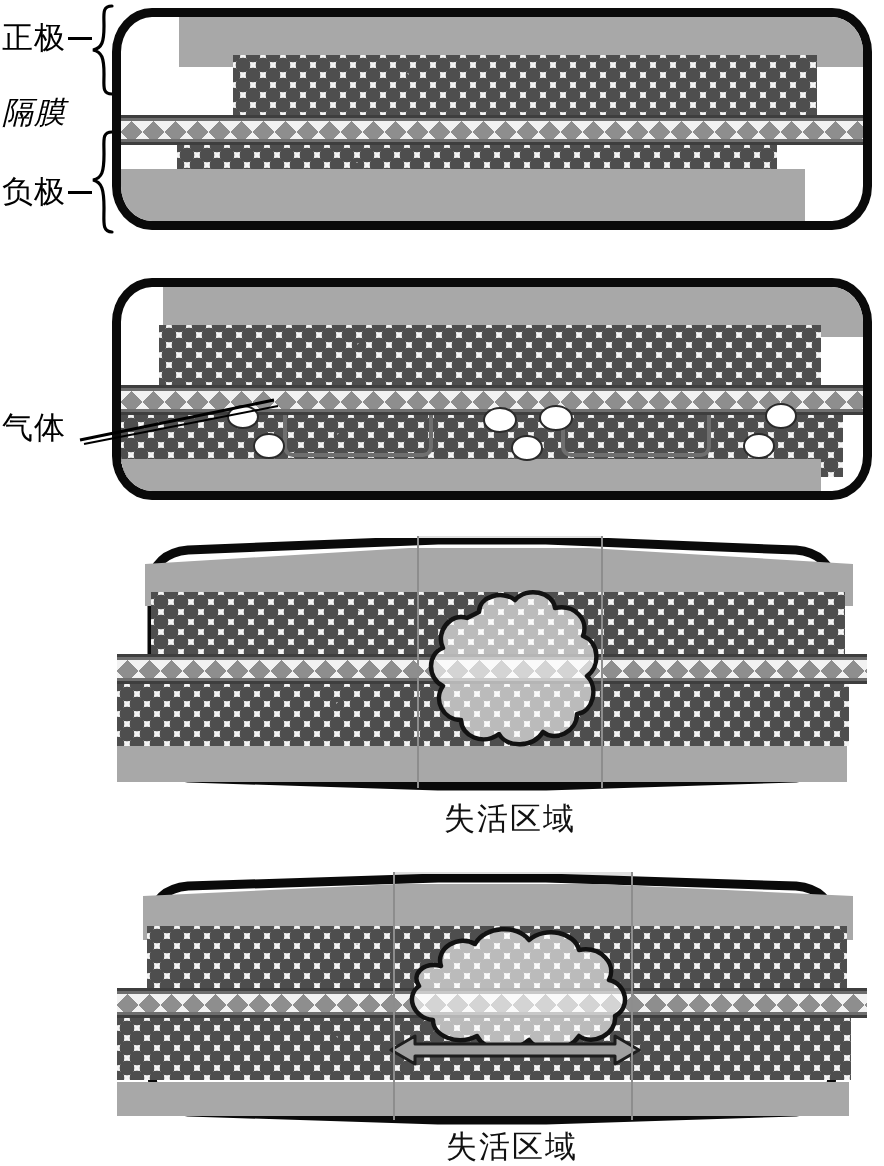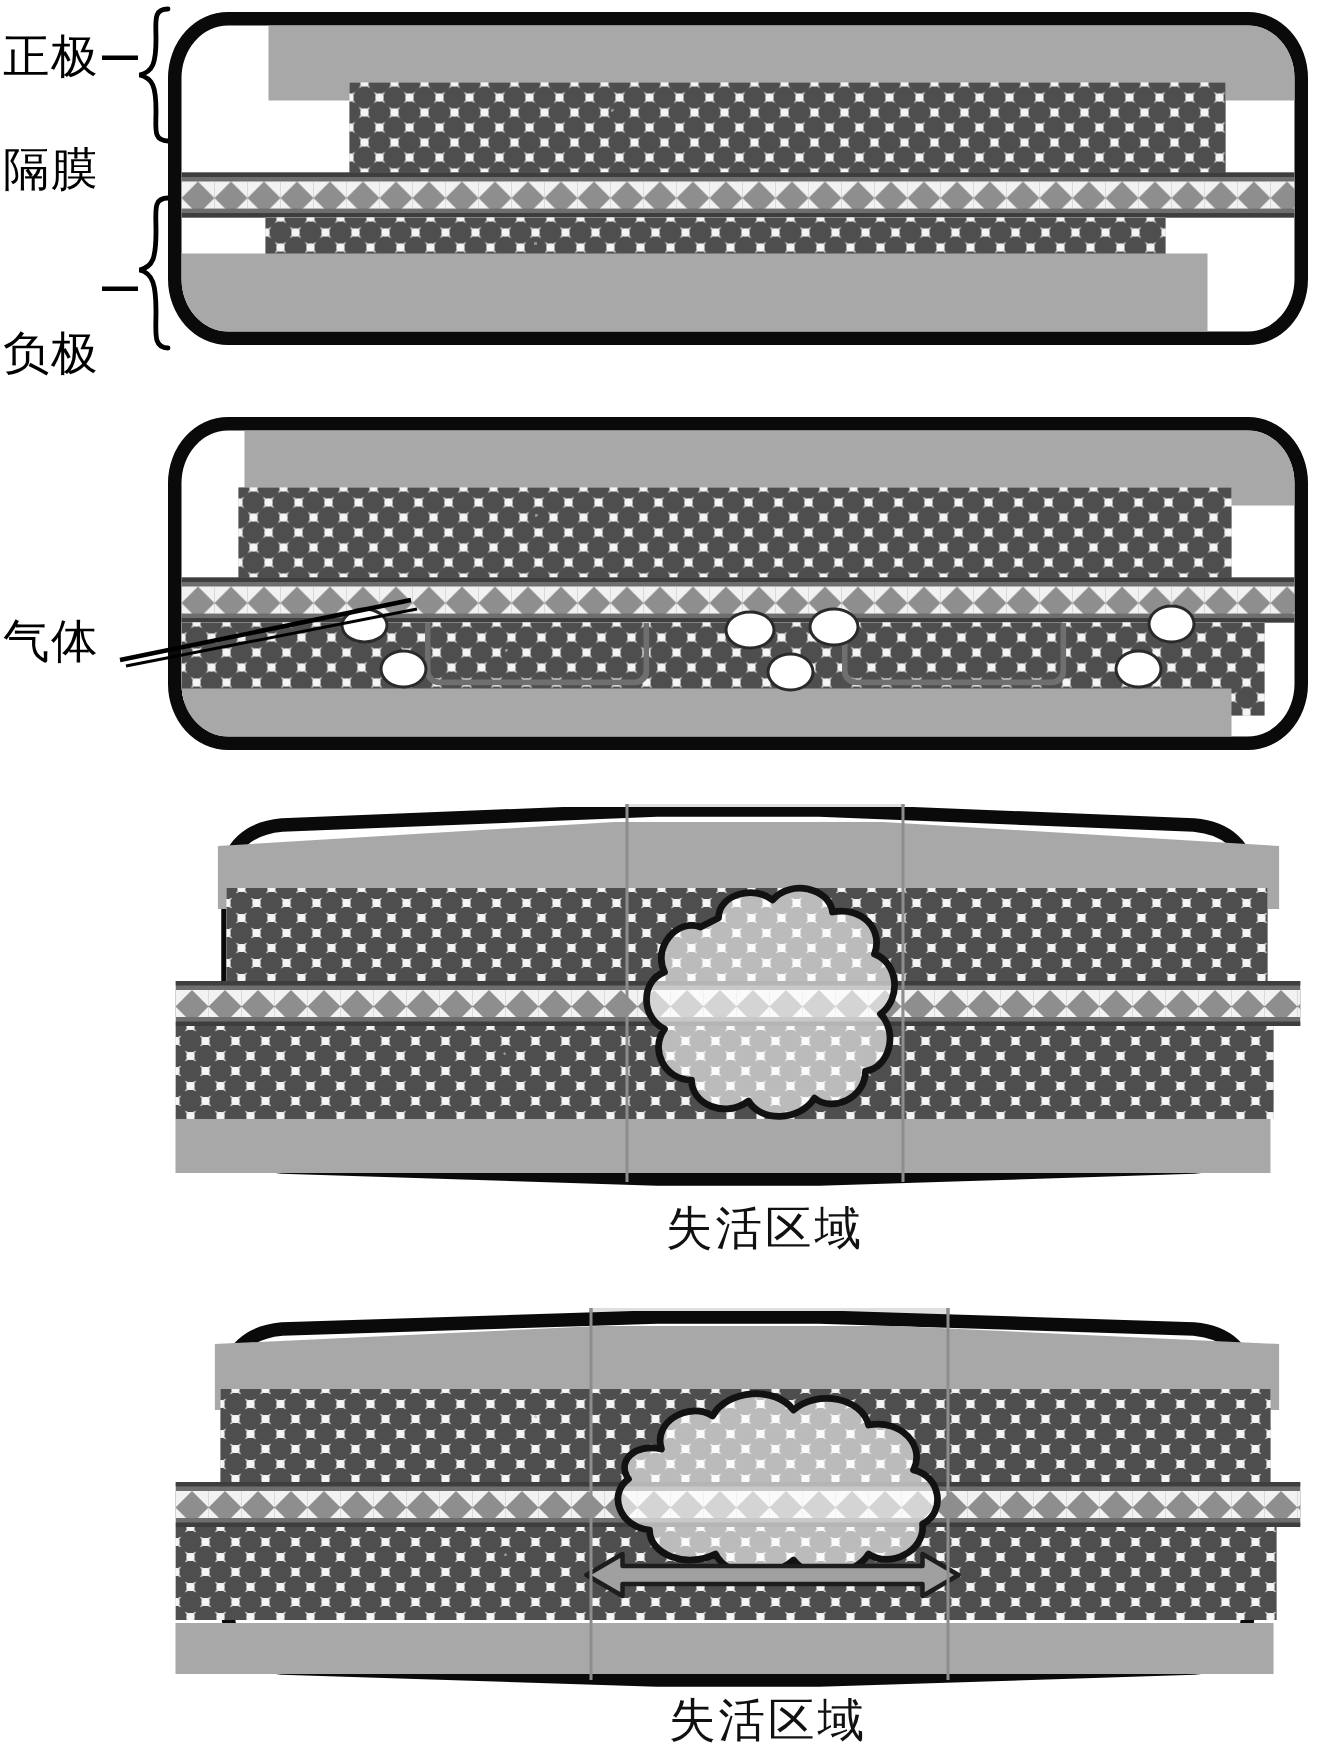--- a/index.html
+++ b/index.html
@@ -107,24 +107,24 @@
 <body>
 
 <div>
   <div class="label-text" style="left:2px;top:22px;font-family:Liberation Serif, serif;">正极</div>
   <div class="tick" style="left:68px;top:37px;width:24px;"></div>
   <svg class="brace" style="left:90px;top:4px;" width="24" height="92" viewBox="0 0 24 92">
     <path d="M22 2 C12 2 14 10 14 22 C14 38 12 44 3 46 C12 48 14 54 14 70 C14 82 12 90 22 90" fill="none" stroke="#000" stroke-width="3.2" stroke-linecap="round"></path>
   </svg>
 </div>
 
-<div class="label-text" style="left:2px;top:97px;">隔膜</div>
+<div class="label-text" style="left:2px;top:97px;font-style:italic;">隔膜</div>
 
 <div>
-  <div class="label-text" style="left:2px;top:176px;margin-top:44px;">负极</div>
+  <div class="label-text" style="left:2px;top:176px;">负极</div>
   <div class="tick" style="left:68px;top:191px;width:24px;"></div>
   <svg class="brace" style="left:90px;top:130px;" width="24" height="104" viewBox="0 0 24 104">
     <path d="M22 2 C12 2 14 10 14 24 C14 42 12 48 3 50 C12 52 14 60 14 78 C14 92 12 102 22 102" fill="none" stroke="#000" stroke-width="3.2" stroke-linecap="round"></path>
   </svg>
 </div>
 
 <div class="cell" style="left:112px;top:8px;width:760px;height:222px;">
   <div class="cell-inner">
     <div class="collector" style="left:58px;top:0px;right:0px;height:50px;"></div>
     <div class="particles" style="left:112px;top:38px;right:46px;height:62px;"></div>

